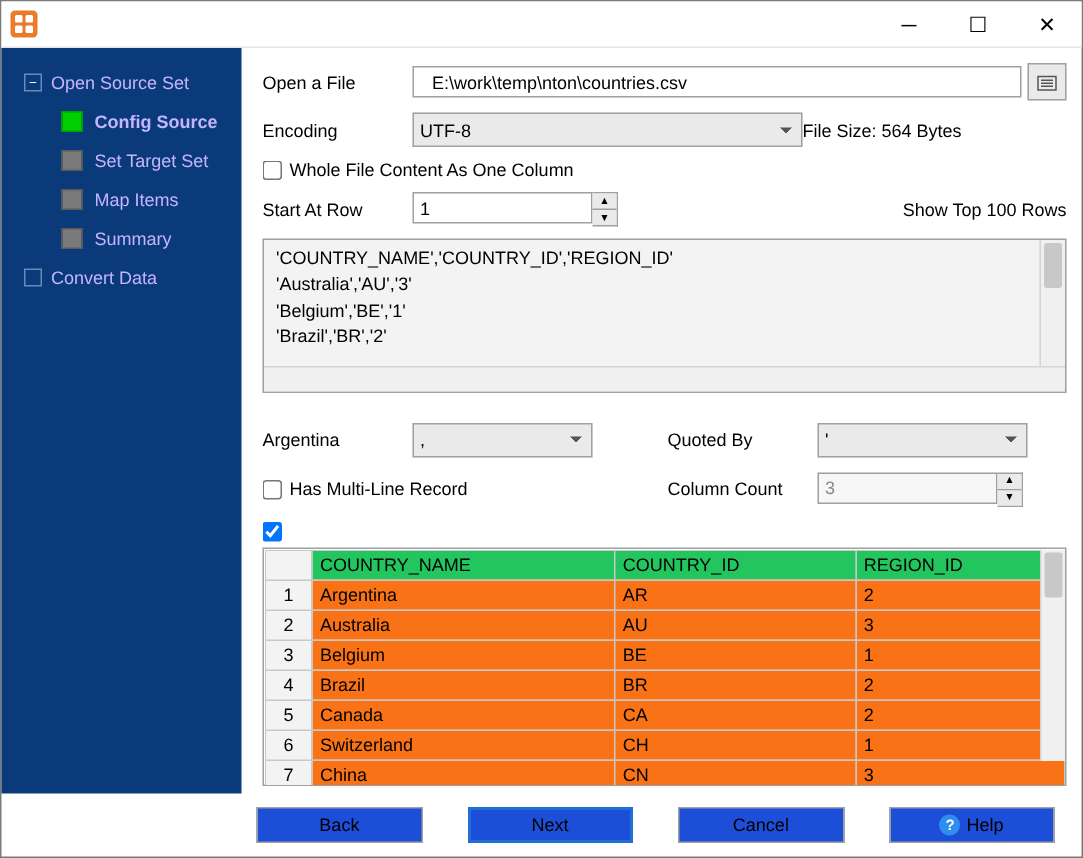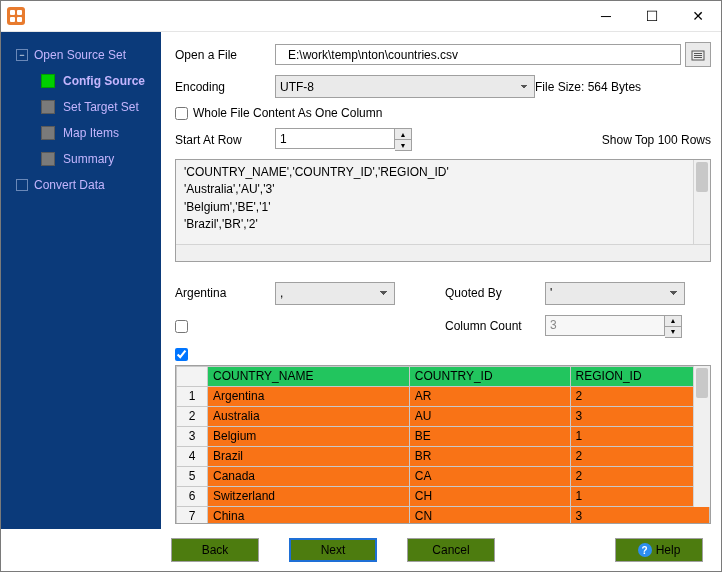--- a/index.html
+++ b/index.html
@@ -33,21 +33,21 @@
   .spinner .btns span:first-child{border-bottom:1px solid #a0a0a0}
   .preview{border:1px solid #a0a0a0;background:#f3f3f3;height:100px;overflow:auto;padding:4px 8px;font-size:12px;line-height:1.45;position:relative;margin-bottom:20px}
   .preview-line{white-space:pre}
   .form-grid{display:grid;grid-template-columns:100px 130px 40px 100px 140px;row-gap:10px;align-items:center;margin-bottom:10px}
   .table-wrap{border:1px solid #a0a0a0;height:170px;overflow:auto;position:relative}
   table{border-collapse:collapse;width:100%;font-size:12px}
   th,td{border:1px solid #c8c8c8;padding:1px 5px;text-align:left;height:17px;background:#f97316;white-space:nowrap}
   th{background:#22c55e;font-weight:400}
   th.rownum,td.rownum{background:#f3f3f3;width:20px;text-align:center}
   .footer{height:42px;display:flex;align-items:center;justify-content:flex-start;gap:30px;padding:0 18px 0 170px;border-top:0}
-  .btn{width:88px;height:24px;border:1px solid #a0a0a0;background:#4d7c0f;font-family:inherit;font-size:12px;display:flex;align-items:center;justify-content:center;gap:4px}
+  .btn{width:111px;height:24px;border:1px solid #a0a0a0;background:#1d4ed8;font-family:inherit;font-size:12px;display:flex;align-items:center;justify-content:center;gap:4px}
   .btn.primary{border:2px solid #1e6fd6}
   .help-icon{width:14px;height:14px;border-radius:50%;background:#2d8ef0;color:#fff;display:inline-flex;align-items:center;justify-content:center;font-size:10px;font-weight:700}
   .scrollbar-v{position:absolute;right:0;top:0;bottom:16px;width:16px;background:#f0f0f0;border-left:1px solid #d4d4d4}
   .scrollbar-v .thumb{position:absolute;left:2px;right:2px;top:2px;height:30px;background:#c8c8c8;border-radius:2px}
   .scrollbar-h{position:absolute;left:0;right:0;bottom:0;height:16px;background:#f0f0f0;border-top:1px solid #d4d4d4}
   .disabled{color:#888;background:#f7f7f7}
 </style>
 </head>
 <body>
 
@@ -150,20 +150,21 @@
 
       <div class="form-grid">
         <span>Argentina</span>
         <select class="combo" style="width:120px"><option>,</option></select>
         <span></span>
         <span>Quoted By</span>
         <select class="combo" style="width:140px"><option>'</option></select>
 
         <div class="chk" style="grid-column:1/3">
           <input type="checkbox" style="">
+          <span>Has Multi-Line Record</span>
         </div>
         <span></span>
         <span>Column Count</span>
         <div class="spinner">
           <input class="disabled" readonly="" style="width: 120px;" value="3">
           <div class="btns">
               <span>▲</span>
               <span>▼</span>
             </div>
         </div>

